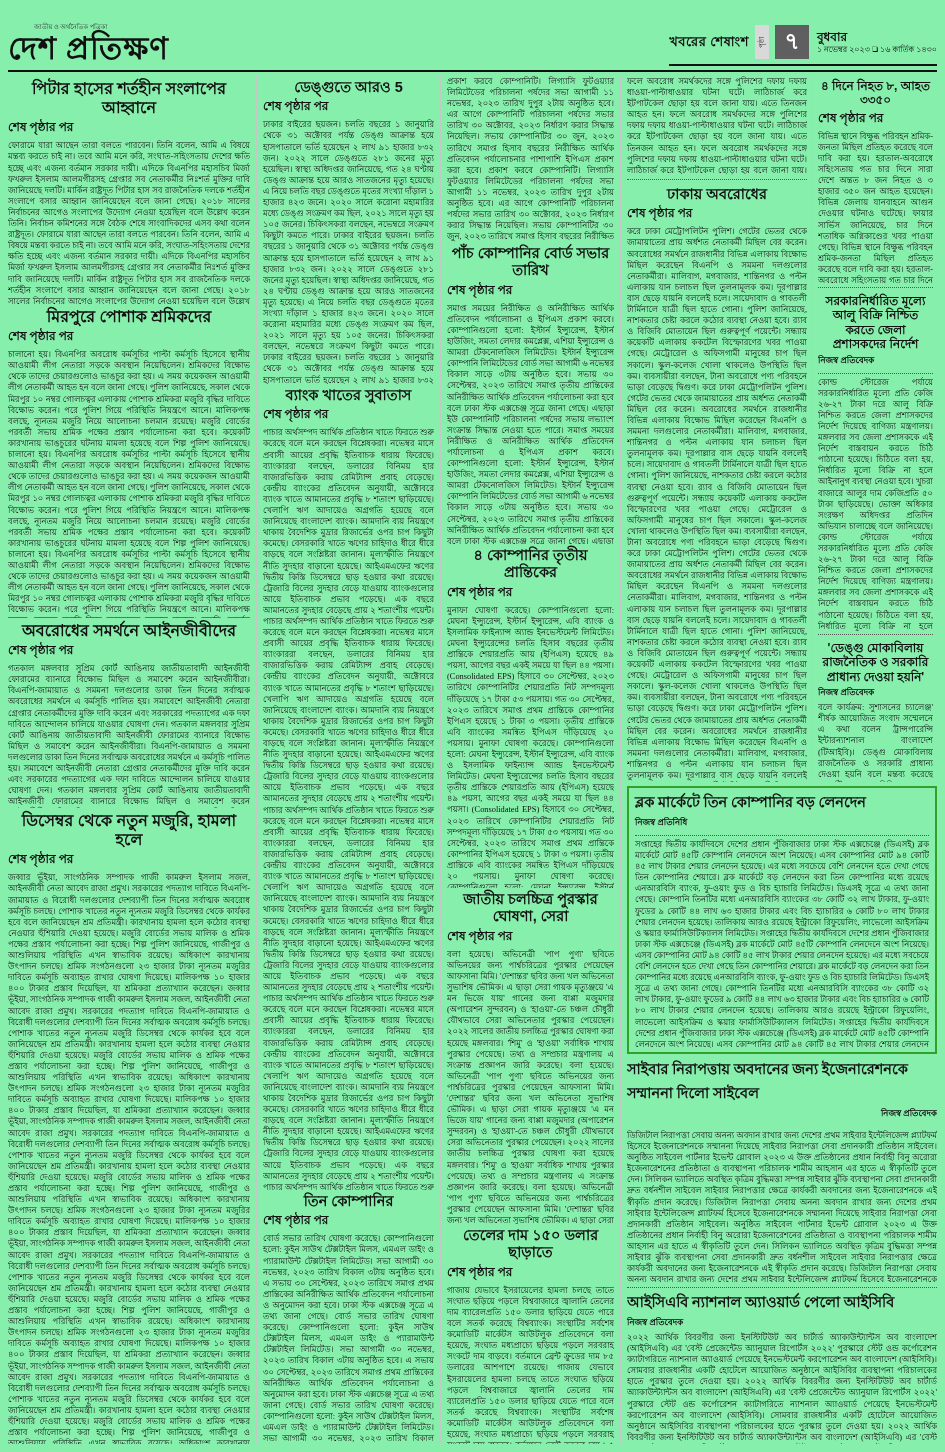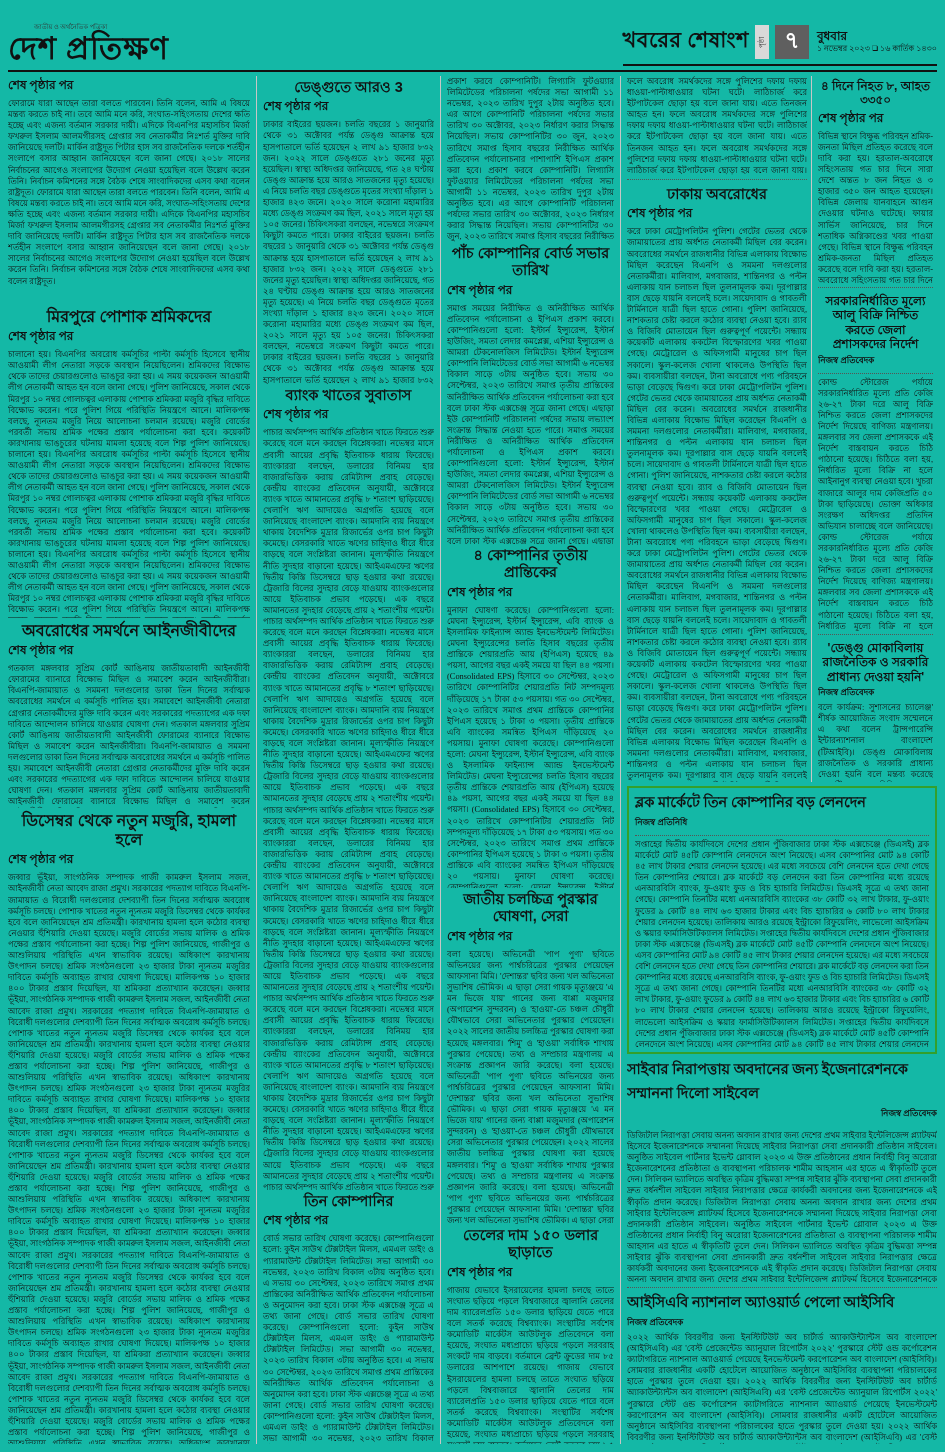--- a/index.html
+++ b/index.html
@@ -1,31 +1,31 @@
 <!DOCTYPE html>
 <html lang="bn"><head>
 <meta charset="utf-8">
 <style>
   * { margin:0; padding:0; box-sizing:border-box; }
   html,body { background:#e8e8e8; }
   .page {
-    width:945px; height:1452px; margin:0 auto; background:#14b8a6;
+    width:945px; height:1452px; margin:0 auto; background:#86efac;
     font-family:"Liberation Serif", serif; color:#111;
     padding:6px 8px 8px 8px; overflow:hidden;
   }
   
   .masthead {
     display:flex; justify-content:space-between; align-items:flex-end;
     border-bottom:2px solid #111; padding-bottom:4px; height:66px;
   }
   .mast-left { display:flex; flex-direction:column; }
   .tagline { font-size:6.5px; color:#333; margin-left:26px; }
   .logo { font-size:31px; font-weight:bold; letter-spacing:1px; line-height:1.05; }
   .mast-right { display:flex; align-items:center; gap:6px; border-bottom:2px solid #111; padding-bottom:5px; }
-  .section-title { font-size:21px; font-weight:bold; letter-spacing:0.5px; }
+  .section-title { font-size:13px; font-weight:bold; letter-spacing:0.5px; }
   .page-label {
     writing-mode:vertical-rl; transform:rotate(180deg);
     font-size:7px; background:#d9d9d9; color:#333; padding:2px 1px; height:34px; text-align:center;
   }
   .page-num {
     width:34px; height:34px; background:#5f5f5f; color:#fff;
     font-size:23px; font-weight:bold; display:flex; align-items:center; justify-content:center;
   }
   .date-block { font-size:8px; line-height:1.25; padding-left:2px; }
   .weekday { font-size:12px; font-weight:bold; }
@@ -86,20 +86,21 @@
         <div class="weekday">বুধবার</div>
         <div>১ নভেম্বর ২০২৩ ❑ ১৬ কার্তিক ১৪৩০</div>
       </div>
     </div>
   </div>
 
   <div class="page-body">
 
     <div class="col">
       <div class="story" style="height:228px">
+        <h3 class="hl-lg">পিটার হাসের শর্তহীন সংলাপের আহ্বানে</h3>
         <div class="kicker">শেষ পৃষ্ঠার পর</div>
         <p class="body fill">ফোরামে যারা আছেন তারা বলতে পারবেন। তিনি বলেন, আমি এ বিষয়ে মন্তব্য করতে চাই না। তবে আমি মনে করি, সংঘাত-সহিংসতায় দেশের ক্ষতি হচ্ছে এবং এজন্য বর্তমান সরকার দায়ী। এদিকে বিএনপির মহাসচিব মির্জা ফখরুল ইসলাম আলমগীরসহ গ্রেপ্তার সব নেতাকর্মীর নিঃশর্ত মুক্তির দাবি জানিয়েছে দলটি। মার্কিন রাষ্ট্রদূত পিটার হাস সব রাজনৈতিক দলকে শর্তহীন সংলাপে বসার আহ্বান জানিয়েছেন বলে জানা গেছে। ২০১৮ সালের নির্বাচনের আগেও সংলাপের উদ্যোগ নেওয়া হয়েছিল বলে উল্লেখ করেন তিনি। নির্বাচন কমিশনের সঙ্গে বৈঠক শেষে সাংবাদিকদের এসব কথা বলেন রাষ্ট্রদূত। ফোরামে যারা আছেন তারা বলতে পারবেন। তিনি বলেন, আমি এ বিষয়ে মন্তব্য করতে চাই না। তবে আমি মনে করি, সংঘাত-সহিংসতায় দেশের ক্ষতি হচ্ছে এবং এজন্য বর্তমান সরকার দায়ী। এদিকে বিএনপির মহাসচিব মির্জা ফখরুল ইসলাম আলমগীরসহ গ্রেপ্তার সব নেতাকর্মীর নিঃশর্ত মুক্তির দাবি জানিয়েছে দলটি। মার্কিন রাষ্ট্রদূত পিটার হাস সব রাজনৈতিক দলকে শর্তহীন সংলাপে বসার আহ্বান জানিয়েছেন বলে জানা গেছে। ২০১৮ সালের নির্বাচনের আগেও সংলাপের উদ্যোগ নেওয়া হয়েছিল বলে উল্লেখ করেন তিনি। নির্বাচন কমিশনের সঙ্গে বৈঠক শেষে সাংবাদিকদের এসব কথা বলেন রাষ্ট্রদূত।</p>
       </div>
       <div class="story" style="height:314px">
         <h3 class="hl-lg">মিরপুরে পোশাক শ্রমিকদের</h3>
         <div class="kicker">শেষ পৃষ্ঠার পর</div>
         <p class="body fill">চালানো হয়। বিএনপির অবরোধ কর্মসূচির পাল্টা কর্মসূচি হিসেবে স্থানীয় আওয়ামী লীগ নেতারা সড়কে অবস্থান নিয়েছিলেন। শ্রমিকদের বিক্ষোভ থেকে তাদের চেয়ারগুলোও ভাঙচুর করা হয়। এ সময় কয়েকজন আওয়ামী লীগ নেতাকর্মী আহত হন বলে জানা গেছে। পুলিশ জানিয়েছে, সকাল থেকে মিরপুর ১০ নম্বর গোলচত্বর এলাকায় পোশাক শ্রমিকরা মজুরি বৃদ্ধির দাবিতে বিক্ষোভ করেন। পরে পুলিশ গিয়ে পরিস্থিতি নিয়ন্ত্রণে আনে। মালিকপক্ষ বলছে, ন্যূনতম মজুরি নিয়ে আলোচনা চলমান রয়েছে। মজুরি বোর্ডের পরবর্তী সভায় শ্রমিক পক্ষের প্রস্তাব পর্যালোচনা করা হবে। কয়েকটি কারখানায় ভাঙচুরের ঘটনায় মামলা হয়েছে বলে শিল্প পুলিশ জানিয়েছে। চালানো হয়। বিএনপির অবরোধ কর্মসূচির পাল্টা কর্মসূচি হিসেবে স্থানীয় আওয়ামী লীগ নেতারা সড়কে অবস্থান নিয়েছিলেন। শ্রমিকদের বিক্ষোভ থেকে তাদের চেয়ারগুলোও ভাঙচুর করা হয়। এ সময় কয়েকজন আওয়ামী লীগ নেতাকর্মী আহত হন বলে জানা গেছে। পুলিশ জানিয়েছে, সকাল থেকে মিরপুর ১০ নম্বর গোলচত্বর এলাকায় পোশাক শ্রমিকরা মজুরি বৃদ্ধির দাবিতে বিক্ষোভ করেন। পরে পুলিশ গিয়ে পরিস্থিতি নিয়ন্ত্রণে আনে। মালিকপক্ষ বলছে, ন্যূনতম মজুরি নিয়ে আলোচনা চলমান রয়েছে। মজুরি বোর্ডের পরবর্তী সভায় শ্রমিক পক্ষের প্রস্তাব পর্যালোচনা করা হবে। কয়েকটি কারখানায় ভাঙচুরের ঘটনায় মামলা হয়েছে বলে শিল্প পুলিশ জানিয়েছে। চালানো হয়। বিএনপির অবরোধ কর্মসূচির পাল্টা কর্মসূচি হিসেবে স্থানীয় আওয়ামী লীগ নেতারা সড়কে অবস্থান নিয়েছিলেন। শ্রমিকদের বিক্ষোভ থেকে তাদের চেয়ারগুলোও ভাঙচুর করা হয়। এ সময় কয়েকজন আওয়ামী লীগ নেতাকর্মী আহত হন বলে জানা গেছে। পুলিশ জানিয়েছে, সকাল থেকে মিরপুর ১০ নম্বর গোলচত্বর এলাকায় পোশাক শ্রমিকরা মজুরি বৃদ্ধির দাবিতে বিক্ষোভ করেন। পরে পুলিশ গিয়ে পরিস্থিতি নিয়ন্ত্রণে আনে। মালিকপক্ষ বলছে, ন্যূনতম মজুরি নিয়ে আলোচনা চলমান রয়েছে। মজুরি বোর্ডের পরবর্তী সভায় শ্রমিক পক্ষের প্রস্তাব পর্যালোচনা করা হবে। কয়েকটি কারখানায় ভাঙচুরের ঘটনায় মামলা হয়েছে বলে শিল্প পুলিশ জানিয়েছে।</p>
       </div>
       <div class="story" style="height:190px">
         <h3 class="hl-lg">অবরোধের সমর্থনে আইনজীবীদের</h3>
@@ -108,21 +109,21 @@
       </div>
       <div class="story" style="flex:1">
         <h3 class="hl-lg">ডিসেম্বর থেকে নতুন মজুরি, হামলা হলে</h3>
         <div class="kicker">শেষ পৃষ্ঠার পর</div>
         <p class="body fill">জব্বার ভূঁইয়া, সাংগঠনিক সম্পাদক গাজী কামরুল ইসলাম সজল, আইনজীবী নেতা আবেদ রাজা প্রমুখ। সরকারের পদত্যাগ দাবিতে বিএনপি-জামায়াত ও বিরোধী দলগুলোর দেশব্যাপী তিন দিনের সর্বাত্মক অবরোধ কর্মসূচি চলছে। পোশাক খাতের নতুন ন্যূনতম মজুরি ডিসেম্বর থেকে কার্যকর হবে বলে জানিয়েছেন শ্রম প্রতিমন্ত্রী। কারখানায় হামলা হলে কঠোর ব্যবস্থা নেওয়ার হুঁশিয়ারি দেওয়া হয়েছে। মজুরি বোর্ডের সভায় মালিক ও শ্রমিক পক্ষের প্রস্তাব পর্যালোচনা করা হচ্ছে। শিল্প পুলিশ জানিয়েছে, গাজীপুর ও আশুলিয়ায় পরিস্থিতি এখন স্বাভাবিক রয়েছে। অধিকাংশ কারখানায় উৎপাদন চলছে। শ্রমিক সংগঠনগুলো ২৩ হাজার টাকা ন্যূনতম মজুরির দাবিতে কর্মসূচি অব্যাহত রাখার ঘোষণা দিয়েছে। মালিকপক্ষ ১০ হাজার ৪০০ টাকার প্রস্তাব দিয়েছিল, যা শ্রমিকরা প্রত্যাখ্যান করেছেন। জব্বার ভূঁইয়া, সাংগঠনিক সম্পাদক গাজী কামরুল ইসলাম সজল, আইনজীবী নেতা আবেদ রাজা প্রমুখ। সরকারের পদত্যাগ দাবিতে বিএনপি-জামায়াত ও বিরোধী দলগুলোর দেশব্যাপী তিন দিনের সর্বাত্মক অবরোধ কর্মসূচি চলছে। পোশাক খাতের নতুন ন্যূনতম মজুরি ডিসেম্বর থেকে কার্যকর হবে বলে জানিয়েছেন শ্রম প্রতিমন্ত্রী। কারখানায় হামলা হলে কঠোর ব্যবস্থা নেওয়ার হুঁশিয়ারি দেওয়া হয়েছে। মজুরি বোর্ডের সভায় মালিক ও শ্রমিক পক্ষের প্রস্তাব পর্যালোচনা করা হচ্ছে। শিল্প পুলিশ জানিয়েছে, গাজীপুর ও আশুলিয়ায় পরিস্থিতি এখন স্বাভাবিক রয়েছে। অধিকাংশ কারখানায় উৎপাদন চলছে। শ্রমিক সংগঠনগুলো ২৩ হাজার টাকা ন্যূনতম মজুরির দাবিতে কর্মসূচি অব্যাহত রাখার ঘোষণা দিয়েছে। মালিকপক্ষ ১০ হাজার ৪০০ টাকার প্রস্তাব দিয়েছিল, যা শ্রমিকরা প্রত্যাখ্যান করেছেন। জব্বার ভূঁইয়া, সাংগঠনিক সম্পাদক গাজী কামরুল ইসলাম সজল, আইনজীবী নেতা আবেদ রাজা প্রমুখ। সরকারের পদত্যাগ দাবিতে বিএনপি-জামায়াত ও বিরোধী দলগুলোর দেশব্যাপী তিন দিনের সর্বাত্মক অবরোধ কর্মসূচি চলছে। পোশাক খাতের নতুন ন্যূনতম মজুরি ডিসেম্বর থেকে কার্যকর হবে বলে জানিয়েছেন শ্রম প্রতিমন্ত্রী। কারখানায় হামলা হলে কঠোর ব্যবস্থা নেওয়ার হুঁশিয়ারি দেওয়া হয়েছে। মজুরি বোর্ডের সভায় মালিক ও শ্রমিক পক্ষের প্রস্তাব পর্যালোচনা করা হচ্ছে। শিল্প পুলিশ জানিয়েছে, গাজীপুর ও আশুলিয়ায় পরিস্থিতি এখন স্বাভাবিক রয়েছে। অধিকাংশ কারখানায় উৎপাদন চলছে। শ্রমিক সংগঠনগুলো ২৩ হাজার টাকা ন্যূনতম মজুরির দাবিতে কর্মসূচি অব্যাহত রাখার ঘোষণা দিয়েছে। মালিকপক্ষ ১০ হাজার ৪০০ টাকার প্রস্তাব দিয়েছিল, যা শ্রমিকরা প্রত্যাখ্যান করেছেন। জব্বার ভূঁইয়া, সাংগঠনিক সম্পাদক গাজী কামরুল ইসলাম সজল, আইনজীবী নেতা আবেদ রাজা প্রমুখ। সরকারের পদত্যাগ দাবিতে বিএনপি-জামায়াত ও বিরোধী দলগুলোর দেশব্যাপী তিন দিনের সর্বাত্মক অবরোধ কর্মসূচি চলছে। পোশাক খাতের নতুন ন্যূনতম মজুরি ডিসেম্বর থেকে কার্যকর হবে বলে জানিয়েছেন শ্রম প্রতিমন্ত্রী। কারখানায় হামলা হলে কঠোর ব্যবস্থা নেওয়ার হুঁশিয়ারি দেওয়া হয়েছে। মজুরি বোর্ডের সভায় মালিক ও শ্রমিক পক্ষের প্রস্তাব পর্যালোচনা করা হচ্ছে। শিল্প পুলিশ জানিয়েছে, গাজীপুর ও আশুলিয়ায় পরিস্থিতি এখন স্বাভাবিক রয়েছে। অধিকাংশ কারখানায় উৎপাদন চলছে। শ্রমিক সংগঠনগুলো ২৩ হাজার টাকা ন্যূনতম মজুরির দাবিতে কর্মসূচি অব্যাহত রাখার ঘোষণা দিয়েছে। মালিকপক্ষ ১০ হাজার ৪০০ টাকার প্রস্তাব দিয়েছিল, যা শ্রমিকরা প্রত্যাখ্যান করেছেন। জব্বার ভূঁইয়া, সাংগঠনিক সম্পাদক গাজী কামরুল ইসলাম সজল, আইনজীবী নেতা আবেদ রাজা প্রমুখ। সরকারের পদত্যাগ দাবিতে বিএনপি-জামায়াত ও বিরোধী দলগুলোর দেশব্যাপী তিন দিনের সর্বাত্মক অবরোধ কর্মসূচি চলছে। পোশাক খাতের নতুন ন্যূনতম মজুরি ডিসেম্বর থেকে কার্যকর হবে বলে জানিয়েছেন শ্রম প্রতিমন্ত্রী। কারখানায় হামলা হলে কঠোর ব্যবস্থা নেওয়ার হুঁশিয়ারি দেওয়া হয়েছে। মজুরি বোর্ডের সভায় মালিক ও শ্রমিক পক্ষের প্রস্তাব পর্যালোচনা করা হচ্ছে। শিল্প পুলিশ জানিয়েছে, গাজীপুর ও আশুলিয়ায় পরিস্থিতি এখন স্বাভাবিক রয়েছে। অধিকাংশ কারখানায় উৎপাদন চলছে। শ্রমিক সংগঠনগুলো ২৩ হাজার টাকা ন্যূনতম মজুরির দাবিতে কর্মসূচি অব্যাহত রাখার ঘোষণা দিয়েছে। মালিকপক্ষ ১০ হাজার ৪০০ টাকার প্রস্তাব দিয়েছিল, যা শ্রমিকরা প্রত্যাখ্যান করেছেন।</p>
       </div>
     </div>
 
     <div class="col">
       <div class="story" style="height:308px">
-        <h3 class="hl-md">ডেঙ্গুতে আরও 3</h3>
+        <h3 class="hl-md">ডেঙ্গুতে আরও 5</h3>
         <div class="kicker">শেষ পৃষ্ঠার পর</div>
         <p class="body fill">ঢাকার বাইরের ছয়জন। চলতি বছরের ১ জানুয়ারি থেকে ৩১ অক্টোবর পর্যন্ত ডেঙ্গু আক্রান্ত হয়ে হাসপাতালে ভর্তি হয়েছেন ২ লাখ ৯১ হাজার ৮৩২ জন। ২০২২ সালে ডেঙ্গুতে ২৮১ জনের মৃত্যু হয়েছিল। স্বাস্থ্য অধিদপ্তর জানিয়েছে, গত ২৪ ঘণ্টায় ডেঙ্গু আক্রান্ত হয়ে আরও সাতজনের মৃত্যু হয়েছে। এ নিয়ে চলতি বছর ডেঙ্গুতে মৃতের সংখ্যা দাঁড়াল ১ হাজার ৪২৩ জনে। ২০২০ সালে করোনা মহামারির মধ্যে ডেঙ্গু সংক্রমণ কম ছিল, ২০২১ সালে মৃত্যু হয় ১০৫ জনের। চিকিৎসকরা বলছেন, নভেম্বরে সংক্রমণ কিছুটা কমতে পারে। ঢাকার বাইরের ছয়জন। চলতি বছরের ১ জানুয়ারি থেকে ৩১ অক্টোবর পর্যন্ত ডেঙ্গু আক্রান্ত হয়ে হাসপাতালে ভর্তি হয়েছেন ২ লাখ ৯১ হাজার ৮৩২ জন। ২০২২ সালে ডেঙ্গুতে ২৮১ জনের মৃত্যু হয়েছিল। স্বাস্থ্য অধিদপ্তর জানিয়েছে, গত ২৪ ঘণ্টায় ডেঙ্গু আক্রান্ত হয়ে আরও সাতজনের মৃত্যু হয়েছে। এ নিয়ে চলতি বছর ডেঙ্গুতে মৃতের সংখ্যা দাঁড়াল ১ হাজার ৪২৩ জনে। ২০২০ সালে করোনা মহামারির মধ্যে ডেঙ্গু সংক্রমণ কম ছিল, ২০২১ সালে মৃত্যু হয় ১০৫ জনের। চিকিৎসকরা বলছেন, নভেম্বরে সংক্রমণ কিছুটা কমতে পারে। ঢাকার বাইরের ছয়জন। চলতি বছরের ১ জানুয়ারি থেকে ৩১ অক্টোবর পর্যন্ত ডেঙ্গু আক্রান্ত হয়ে হাসপাতালে ভর্তি হয়েছেন ২ লাখ ৯১ হাজার ৮৩২ জন। ২০২২ সালে ডেঙ্গুতে ২৮১ জনের মৃত্যু হয়েছিল। স্বাস্থ্য অধিদপ্তর জানিয়েছে, গত ২৪ ঘণ্টায় ডেঙ্গু আক্রান্ত হয়ে আরও সাতজনের মৃত্যু হয়েছে। এ নিয়ে চলতি বছর ডেঙ্গুতে মৃতের সংখ্যা দাঁড়াল ১ হাজার ৪২৩ জনে। ২০২০ সালে করোনা মহামারির মধ্যে ডেঙ্গু সংক্রমণ কম ছিল, ২০২১ সালে মৃত্যু হয় ১০৫ জনের। চিকিৎসকরা বলছেন, নভেম্বরে সংক্রমণ কিছুটা কমতে পারে।</p>
       </div>
       <div class="story" style="height:806px">
         <h3 class="hl-md">ব্যাংক খাতের সুবাতাস</h3>
         <div class="kicker">শেষ পৃষ্ঠার পর</div>
         <p class="body fill">পাচার অর্থসম্পদ আর্থিক প্রতিষ্ঠান খাতে ফিরতে শুরু করেছে বলে মনে করছেন বিশ্লেষকরা। নভেম্বর মাসে প্রবাসী আয়ের প্রবৃদ্ধি ইতিবাচক ধারায় ফিরেছে। ব্যাংকাররা বলছেন, ডলারের বিনিময় হার বাজারভিত্তিক করায় রেমিট্যান্স প্রবাহ বেড়েছে। কেন্দ্রীয় ব্যাংকের প্রতিবেদন অনুযায়ী, অক্টোবরে ব্যাংক খাতে আমানতের প্রবৃদ্ধি ৮ শতাংশ ছাড়িয়েছে। খেলাপি ঋণ আদায়েও অগ্রগতি হয়েছে বলে জানিয়েছে বাংলাদেশ ব্যাংক। আমদানি ব্যয় নিয়ন্ত্রণে থাকায় বৈদেশিক মুদ্রার রিজার্ভের ওপর চাপ কিছুটা কমেছে। বেসরকারি খাতে ঋণের চাহিদাও ধীরে ধীরে বাড়ছে বলে সংশ্লিষ্টরা জানান। মূল্যস্ফীতি নিয়ন্ত্রণে নীতি সুদহার বাড়ানো হয়েছে। আইএমএফের ঋণের দ্বিতীয় কিস্তি ডিসেম্বরে ছাড় হওয়ার কথা রয়েছে। ট্রেজারি বিলের সুদহার বেড়ে যাওয়ায় ব্যাংকগুলোর আয়ে ইতিবাচক প্রভাব পড়েছে। এক বছরে আমানতের সুদহার বেড়েছে প্রায় ২ শতাংশীয় পয়েন্ট। পাচার অর্থসম্পদ আর্থিক প্রতিষ্ঠান খাতে ফিরতে শুরু করেছে বলে মনে করছেন বিশ্লেষকরা। নভেম্বর মাসে প্রবাসী আয়ের প্রবৃদ্ধি ইতিবাচক ধারায় ফিরেছে। ব্যাংকাররা বলছেন, ডলারের বিনিময় হার বাজারভিত্তিক করায় রেমিট্যান্স প্রবাহ বেড়েছে। কেন্দ্রীয় ব্যাংকের প্রতিবেদন অনুযায়ী, অক্টোবরে ব্যাংক খাতে আমানতের প্রবৃদ্ধি ৮ শতাংশ ছাড়িয়েছে। খেলাপি ঋণ আদায়েও অগ্রগতি হয়েছে বলে জানিয়েছে বাংলাদেশ ব্যাংক। আমদানি ব্যয় নিয়ন্ত্রণে থাকায় বৈদেশিক মুদ্রার রিজার্ভের ওপর চাপ কিছুটা কমেছে। বেসরকারি খাতে ঋণের চাহিদাও ধীরে ধীরে বাড়ছে বলে সংশ্লিষ্টরা জানান। মূল্যস্ফীতি নিয়ন্ত্রণে নীতি সুদহার বাড়ানো হয়েছে। আইএমএফের ঋণের দ্বিতীয় কিস্তি ডিসেম্বরে ছাড় হওয়ার কথা রয়েছে। ট্রেজারি বিলের সুদহার বেড়ে যাওয়ায় ব্যাংকগুলোর আয়ে ইতিবাচক প্রভাব পড়েছে। এক বছরে আমানতের সুদহার বেড়েছে প্রায় ২ শতাংশীয় পয়েন্ট। পাচার অর্থসম্পদ আর্থিক প্রতিষ্ঠান খাতে ফিরতে শুরু করেছে বলে মনে করছেন বিশ্লেষকরা। নভেম্বর মাসে প্রবাসী আয়ের প্রবৃদ্ধি ইতিবাচক ধারায় ফিরেছে। ব্যাংকাররা বলছেন, ডলারের বিনিময় হার বাজারভিত্তিক করায় রেমিট্যান্স প্রবাহ বেড়েছে। কেন্দ্রীয় ব্যাংকের প্রতিবেদন অনুযায়ী, অক্টোবরে ব্যাংক খাতে আমানতের প্রবৃদ্ধি ৮ শতাংশ ছাড়িয়েছে। খেলাপি ঋণ আদায়েও অগ্রগতি হয়েছে বলে জানিয়েছে বাংলাদেশ ব্যাংক। আমদানি ব্যয় নিয়ন্ত্রণে থাকায় বৈদেশিক মুদ্রার রিজার্ভের ওপর চাপ কিছুটা কমেছে। বেসরকারি খাতে ঋণের চাহিদাও ধীরে ধীরে বাড়ছে বলে সংশ্লিষ্টরা জানান। মূল্যস্ফীতি নিয়ন্ত্রণে নীতি সুদহার বাড়ানো হয়েছে। আইএমএফের ঋণের দ্বিতীয় কিস্তি ডিসেম্বরে ছাড় হওয়ার কথা রয়েছে। ট্রেজারি বিলের সুদহার বেড়ে যাওয়ায় ব্যাংকগুলোর আয়ে ইতিবাচক প্রভাব পড়েছে। এক বছরে আমানতের সুদহার বেড়েছে প্রায় ২ শতাংশীয় পয়েন্ট। পাচার অর্থসম্পদ আর্থিক প্রতিষ্ঠান খাতে ফিরতে শুরু করেছে বলে মনে করছেন বিশ্লেষকরা। নভেম্বর মাসে প্রবাসী আয়ের প্রবৃদ্ধি ইতিবাচক ধারায় ফিরেছে। ব্যাংকাররা বলছেন, ডলারের বিনিময় হার বাজারভিত্তিক করায় রেমিট্যান্স প্রবাহ বেড়েছে। কেন্দ্রীয় ব্যাংকের প্রতিবেদন অনুযায়ী, অক্টোবরে ব্যাংক খাতে আমানতের প্রবৃদ্ধি ৮ শতাংশ ছাড়িয়েছে। খেলাপি ঋণ আদায়েও অগ্রগতি হয়েছে বলে জানিয়েছে বাংলাদেশ ব্যাংক। আমদানি ব্যয় নিয়ন্ত্রণে থাকায় বৈদেশিক মুদ্রার রিজার্ভের ওপর চাপ কিছুটা কমেছে। বেসরকারি খাতে ঋণের চাহিদাও ধীরে ধীরে বাড়ছে বলে সংশ্লিষ্টরা জানান। মূল্যস্ফীতি নিয়ন্ত্রণে নীতি সুদহার বাড়ানো হয়েছে। আইএমএফের ঋণের দ্বিতীয় কিস্তি ডিসেম্বরে ছাড় হওয়ার কথা রয়েছে। ট্রেজারি বিলের সুদহার বেড়ে যাওয়ায় ব্যাংকগুলোর আয়ে ইতিবাচক প্রভাব পড়েছে। এক বছরে আমানতের সুদহার বেড়েছে প্রায় ২ শতাংশীয় পয়েন্ট। পাচার অর্থসম্পদ আর্থিক প্রতিষ্ঠান খাতে ফিরতে শুরু করেছে বলে মনে করছেন বিশ্লেষকরা। নভেম্বর মাসে প্রবাসী আয়ের প্রবৃদ্ধি ইতিবাচক ধারায় ফিরেছে। ব্যাংকাররা বলছেন, ডলারের বিনিময় হার বাজারভিত্তিক করায় রেমিট্যান্স প্রবাহ বেড়েছে। কেন্দ্রীয় ব্যাংকের প্রতিবেদন অনুযায়ী, অক্টোবরে ব্যাংক খাতে আমানতের প্রবৃদ্ধি ৮ শতাংশ ছাড়িয়েছে। খেলাপি ঋণ আদায়েও অগ্রগতি হয়েছে বলে জানিয়েছে বাংলাদেশ ব্যাংক। আমদানি ব্যয় নিয়ন্ত্রণে থাকায় বৈদেশিক মুদ্রার রিজার্ভের ওপর চাপ কিছুটা কমেছে। বেসরকারি খাতে ঋণের চাহিদাও ধীরে ধীরে বাড়ছে বলে সংশ্লিষ্টরা জানান। মূল্যস্ফীতি নিয়ন্ত্রণে নীতি সুদহার বাড়ানো হয়েছে। আইএমএফের ঋণের দ্বিতীয় কিস্তি ডিসেম্বরে ছাড় হওয়ার কথা রয়েছে। ট্রেজারি বিলের সুদহার বেড়ে যাওয়ায় ব্যাংকগুলোর আয়ে ইতিবাচক প্রভাব পড়েছে। এক বছরে আমানতের সুদহার বেড়েছে প্রায় ২ শতাংশীয় পয়েন্ট।</p>
       </div>
       <div class="story" style="flex:1">
         <h3 class="hl-md">তিন কোম্পানির</h3>

